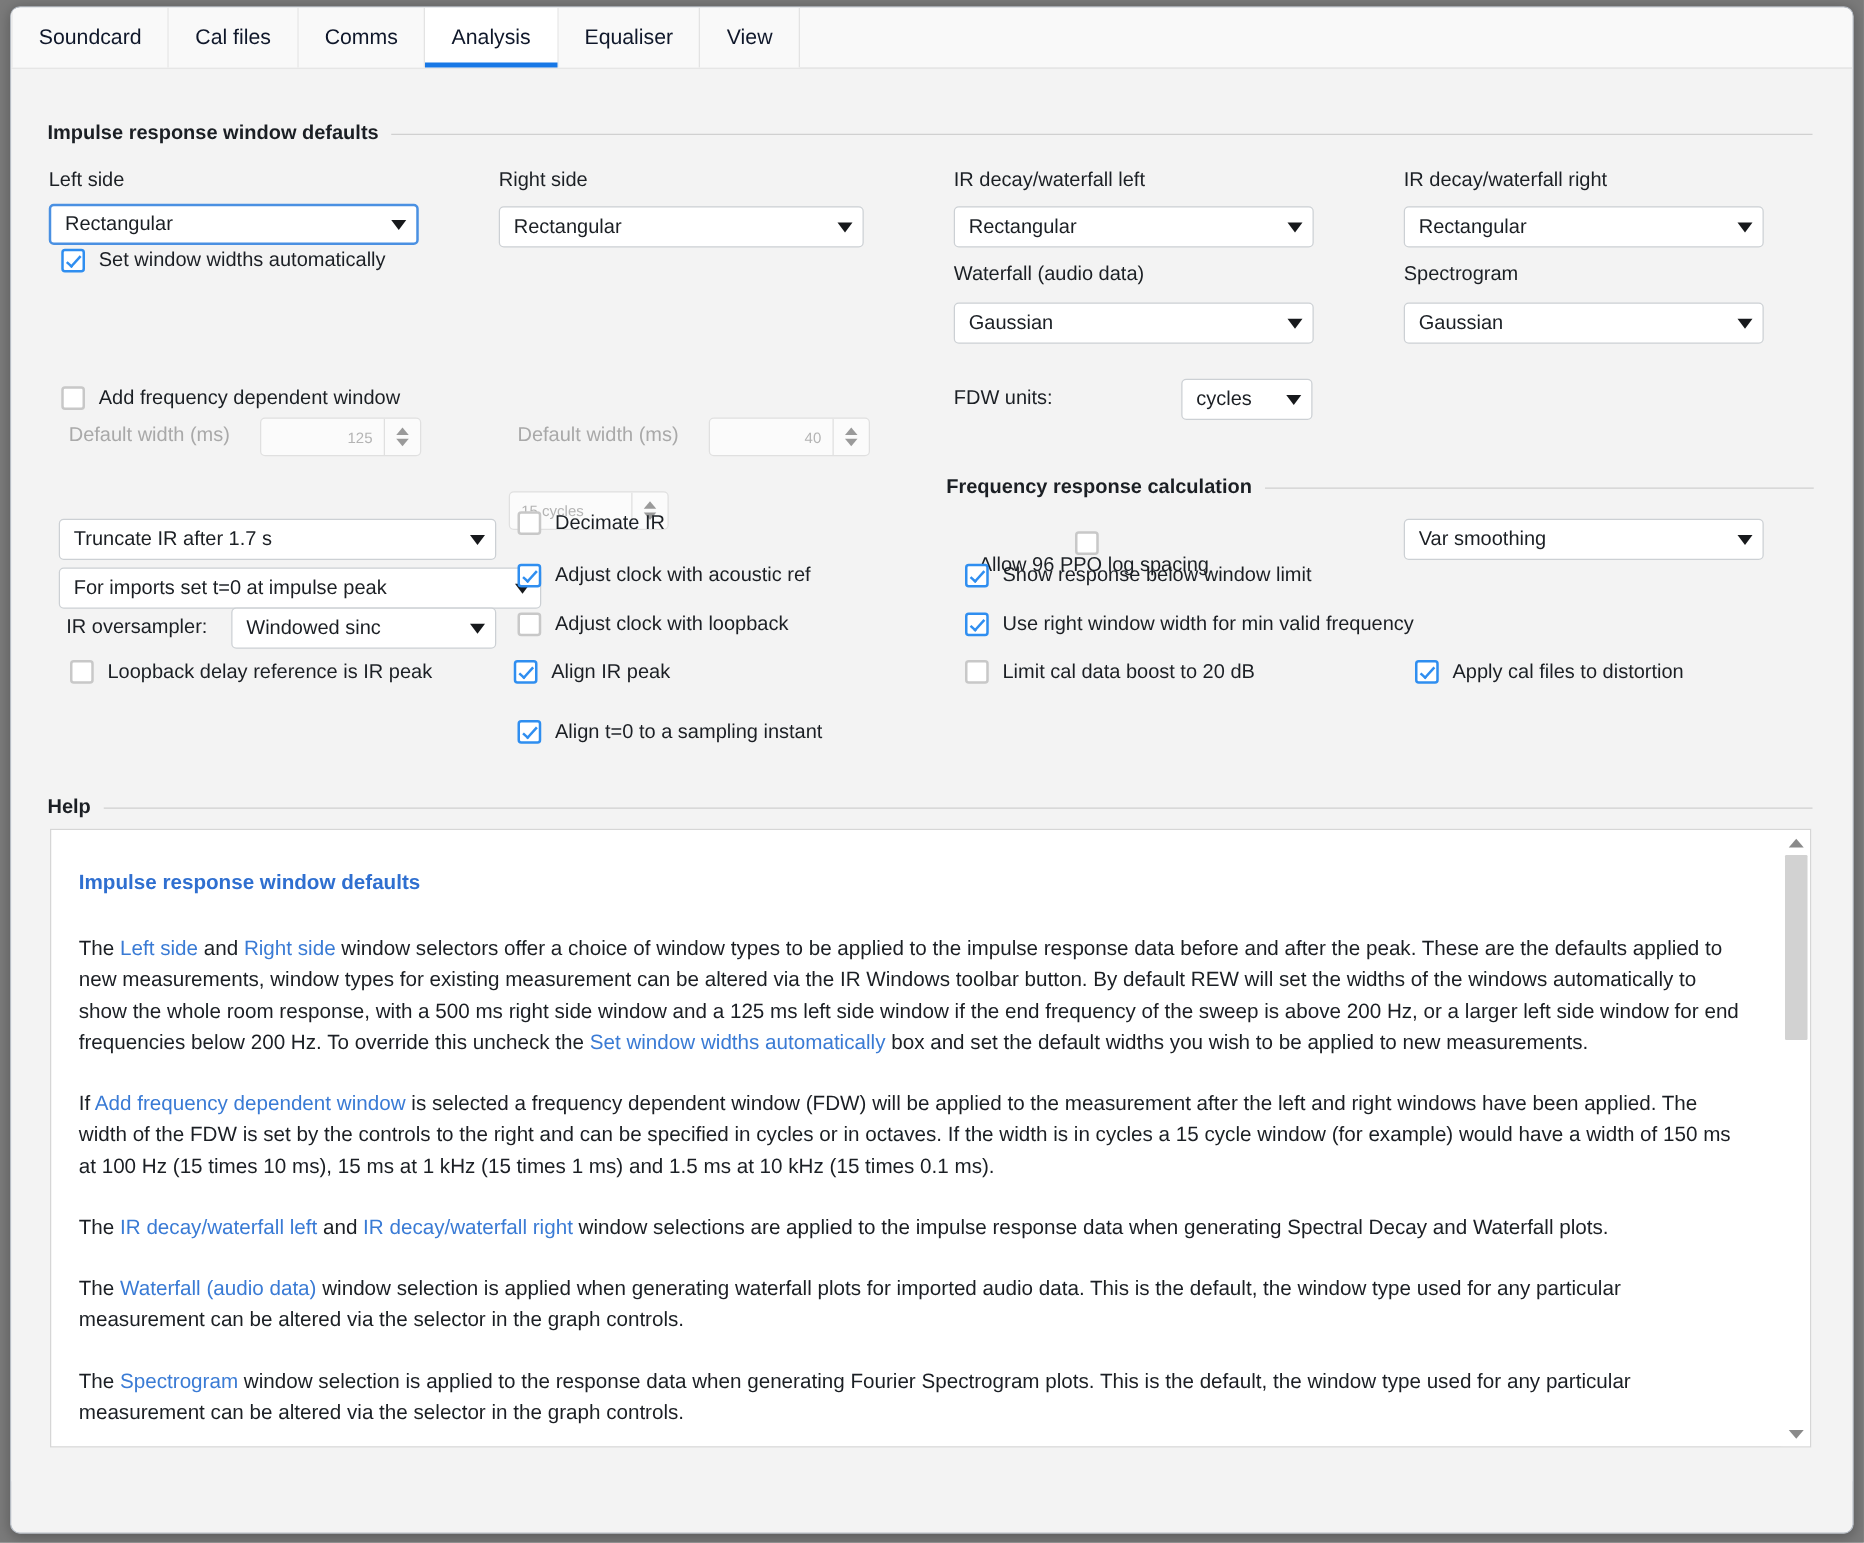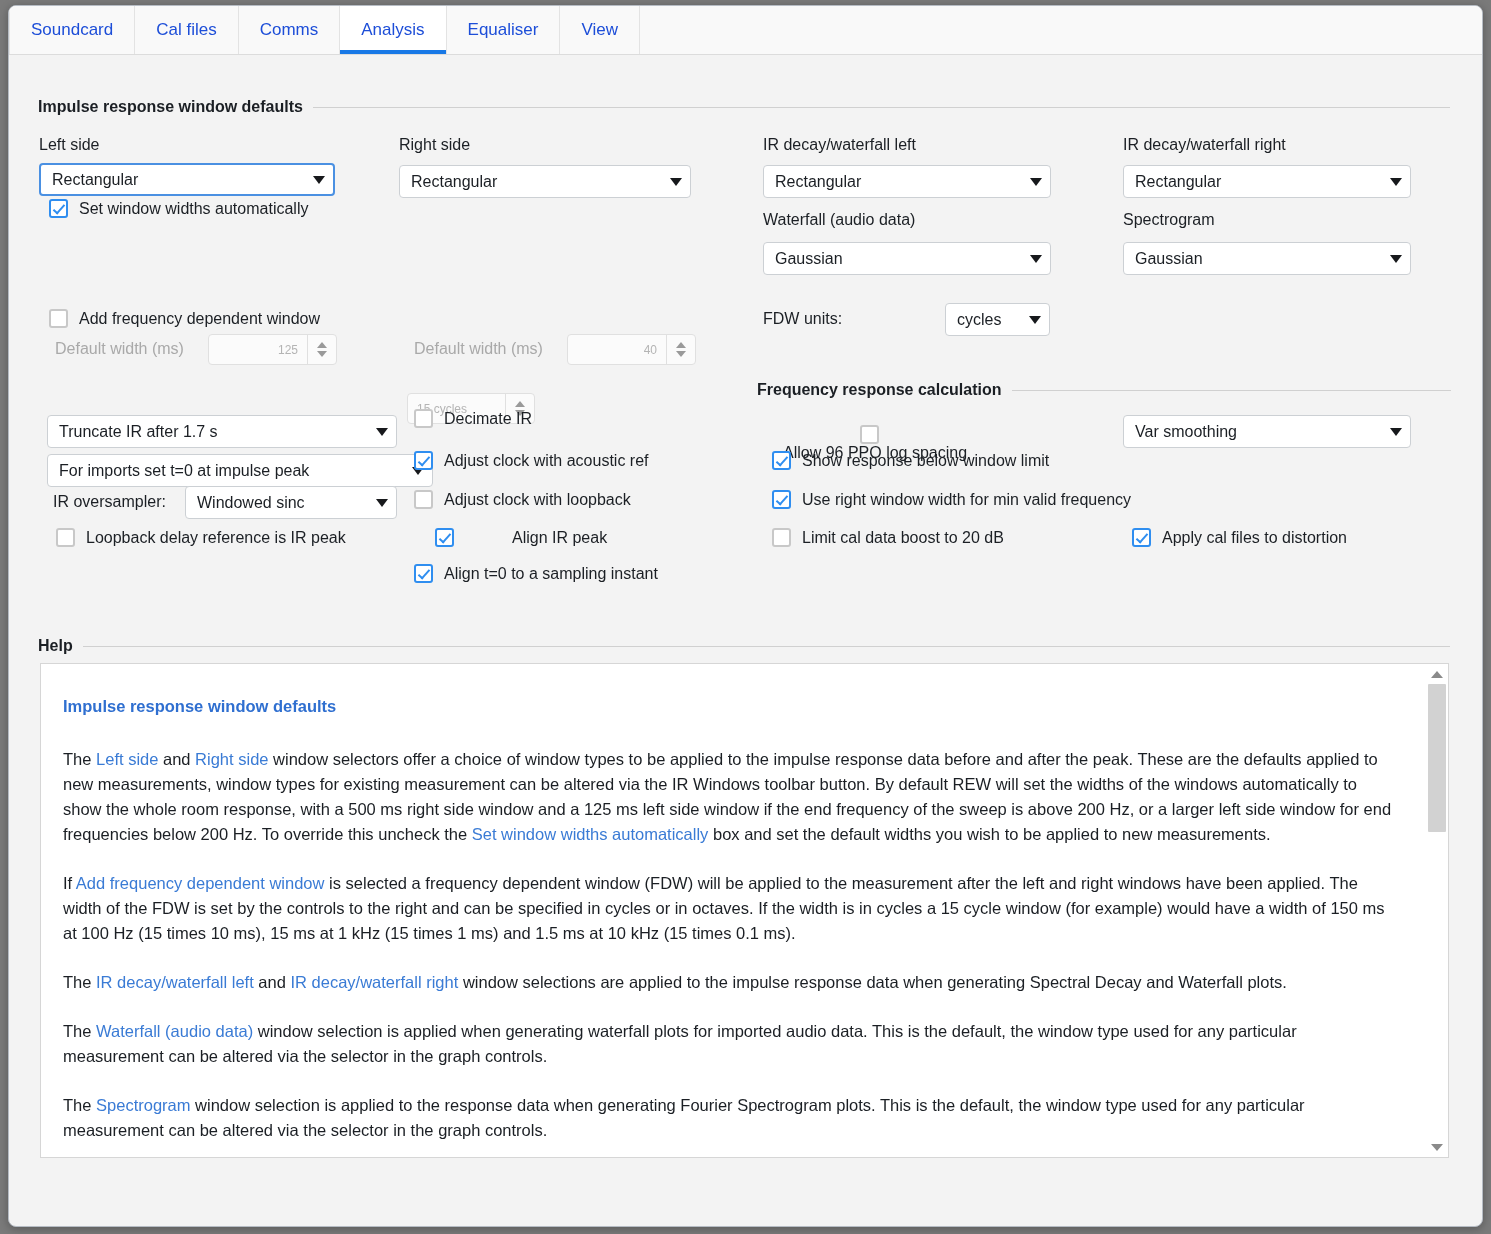--- a/index.html
+++ b/index.html
@@ -63,21 +63,21 @@
     display: flex;
     align-items: stretch;
     border-bottom: 1px solid #dcdcdc;
     padding-left: 0px;
   }
   .tab {
     display: flex;
     align-items: center;
     padding: 0 21px;
     font-size: 17px;
-    color: #1d4ed8;
+    color: #0f172a;
     border-right: 1px solid #e3e3e3;
     position: relative;
     background: #f9f9f9;
     cursor: default;
     white-space: nowrap;
   }
   .tab:first-child { border-left: 1px solid #e3e3e3; }
   .tab.active { background: #ffffff; }
   .tab.active::after {
     content: "";
@@ -419,25 +419,25 @@
       <span class="t">Decimate IR</span>
     </div>
     <div class="cb on abs" style="left:405px; top:396px;">
       <span class="box"></span>
       <span class="t">Adjust clock with acoustic ref</span>
     </div>
     <div class="cb abs" style="left:405px; top:435px;">
       <span class="box"></span>
       <span class="t">Adjust clock with loopback</span>
     </div>
-    <div class="cb on abs" style="left:426px; top:473px;gap:47px;">
+    <div class="cb on abs" style="left:402px; top:473px;">
       <span class="box"></span>
       <span class="t">Align IR peak</span>
     </div>
-    <div class="cb on abs" style="left:405px; top:509px;">
+    <div class="cb on abs" style="left:405px; top:521px;">
       <span class="box"></span>
       <span class="t">Align t=0 to a sampling instant</span>
     </div>
 
     <div class="group-title abs" style="left:748px; top:326px; width:694px;">
       <span>Frequency response calculation</span>
       <span class="rule"></span>
     </div>
 
     <div class="cb abs" style="left:763px; top:370px;flex-direction:column;">

